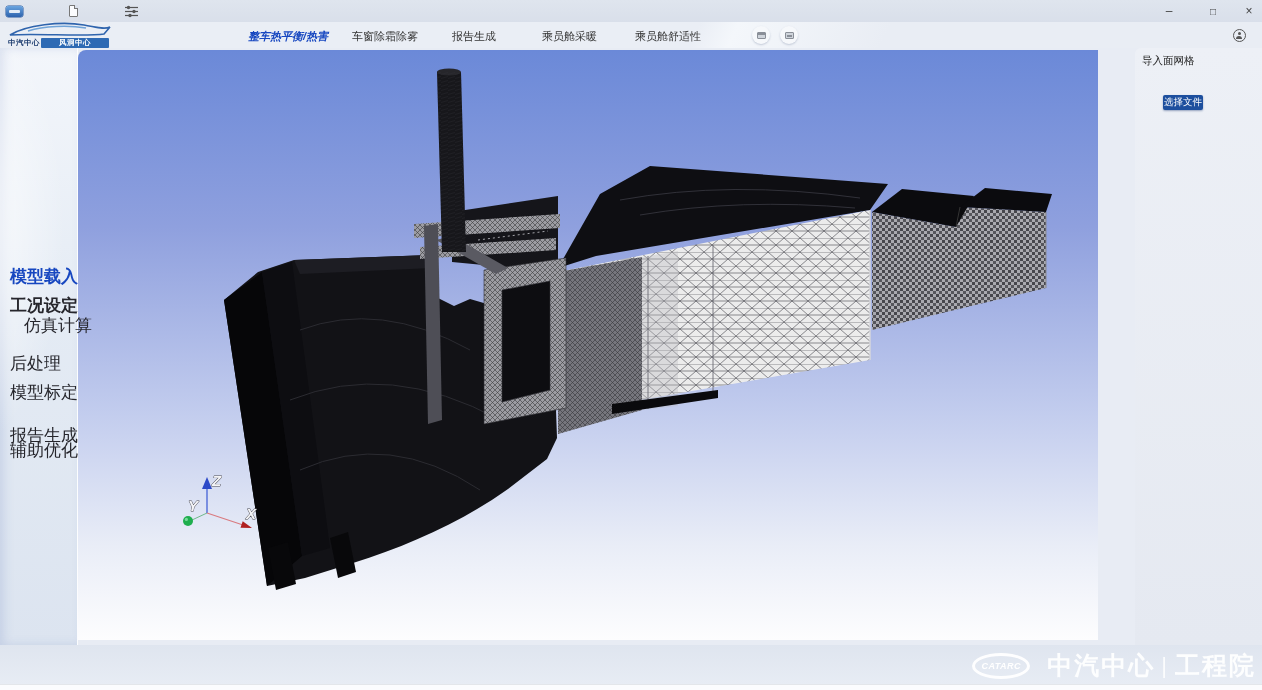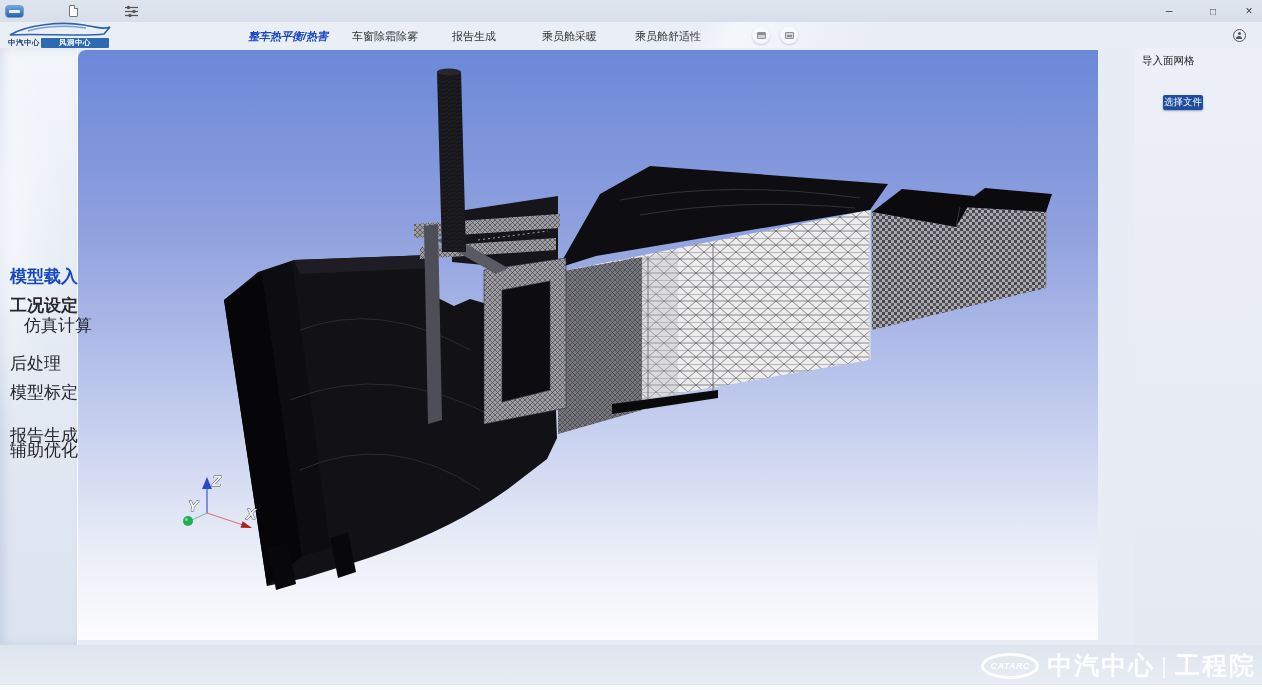--- a/index.html
+++ b/index.html
@@ -70,21 +70,21 @@
     background:linear-gradient(180deg,#edf0f6,#e5e9f1); border-radius:6px 0 0 0;margin-left:33px; }
   .panel-title { position:absolute; left:7px; top:6px; font-size:10.5px; color:#222; }
   .select-file-btn { position:absolute; left:28px; top:47px; width:40px; height:15px;
     background:#1d4f9e; color:#fff; font-size:9.5px; border:none; border-radius:2px;
     display:flex; align-items:center; justify-content:center; cursor:pointer;
     font-family:"Liberation Sans",sans-serif; box-shadow:0 1px 2px rgba(20,50,110,.4);text-align:right; }
 
   
   .footer { position:absolute; left:0; top:645px; width:1262px; height:39px;
     background:linear-gradient(180deg,#dfe5ef,#e7ecf4); }
-  .watermark { position:absolute; right:6px; top:4px; display:flex; align-items:center; gap:8px; }
+  .watermark { position:absolute; right:6px; top:4px; display:flex; align-items:center; gap:17px; }
   .wm-oval { width:58px; height:26px; border:3px solid rgba(255,255,255,.95); border-radius:50%;
     display:flex; align-items:center; justify-content:center;
     font-size:9px; font-weight:bold; font-style:italic; letter-spacing:.5px; color:#fff; }
   .wm-text { font-size:25px; font-weight:bold; color:rgba(255,255,255,.93); letter-spacing:2px;
     display:flex; align-items:center; }
   .wm-div { font-weight:normal; margin:0 6px; font-size:22px; color:rgba(255,255,255,.85); }
   .bottom-strip { position:absolute; left:0; top:684px; width:1262px; height:6px;
     background:#fbfcfe; border-top:1px solid #e3e6ea; }
 </style>
 </head>

